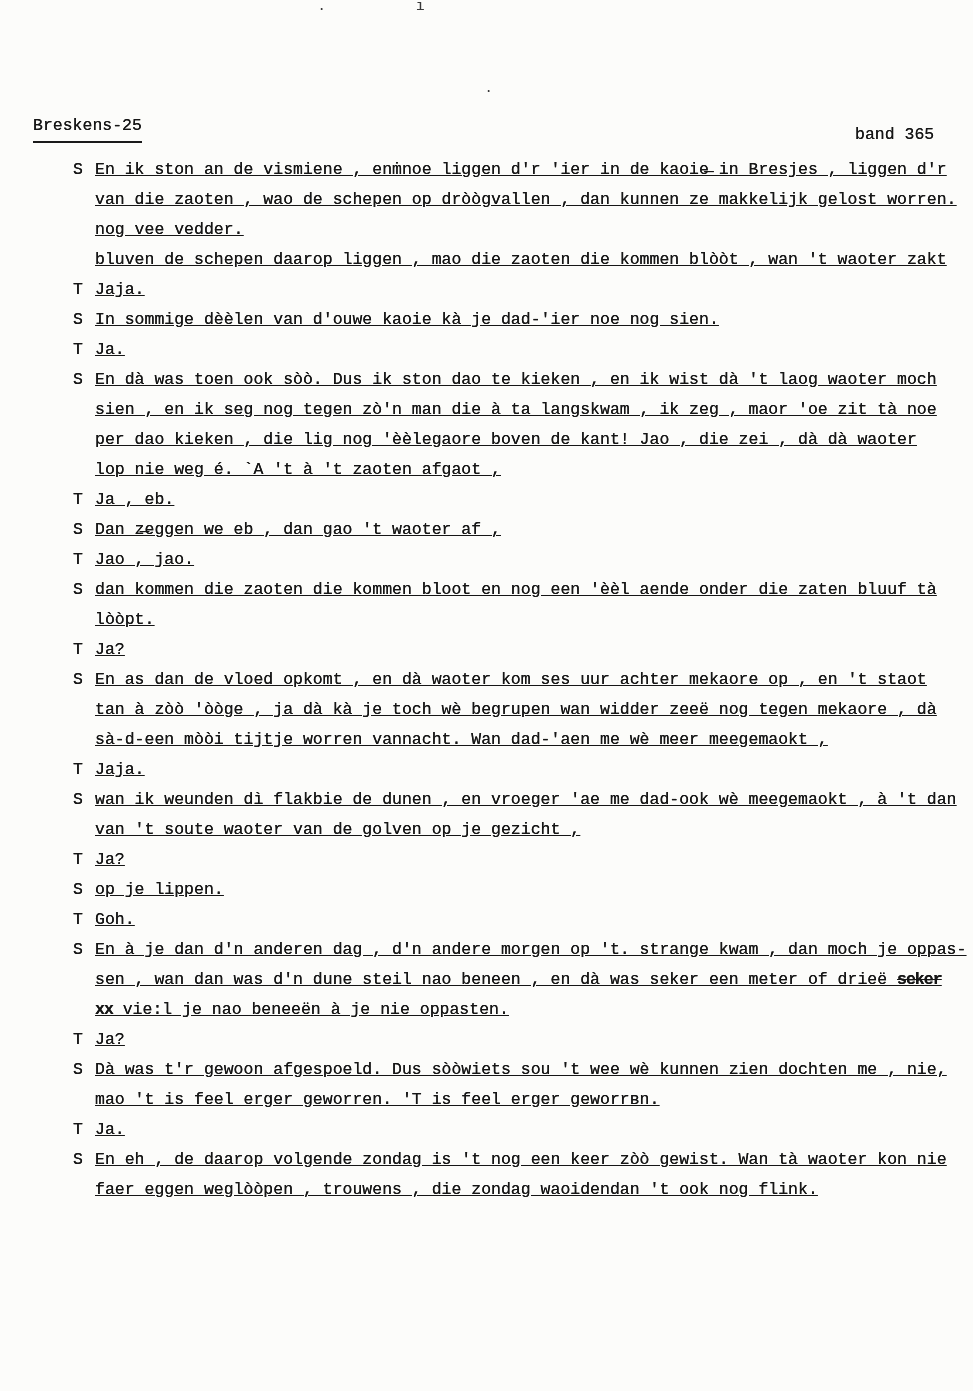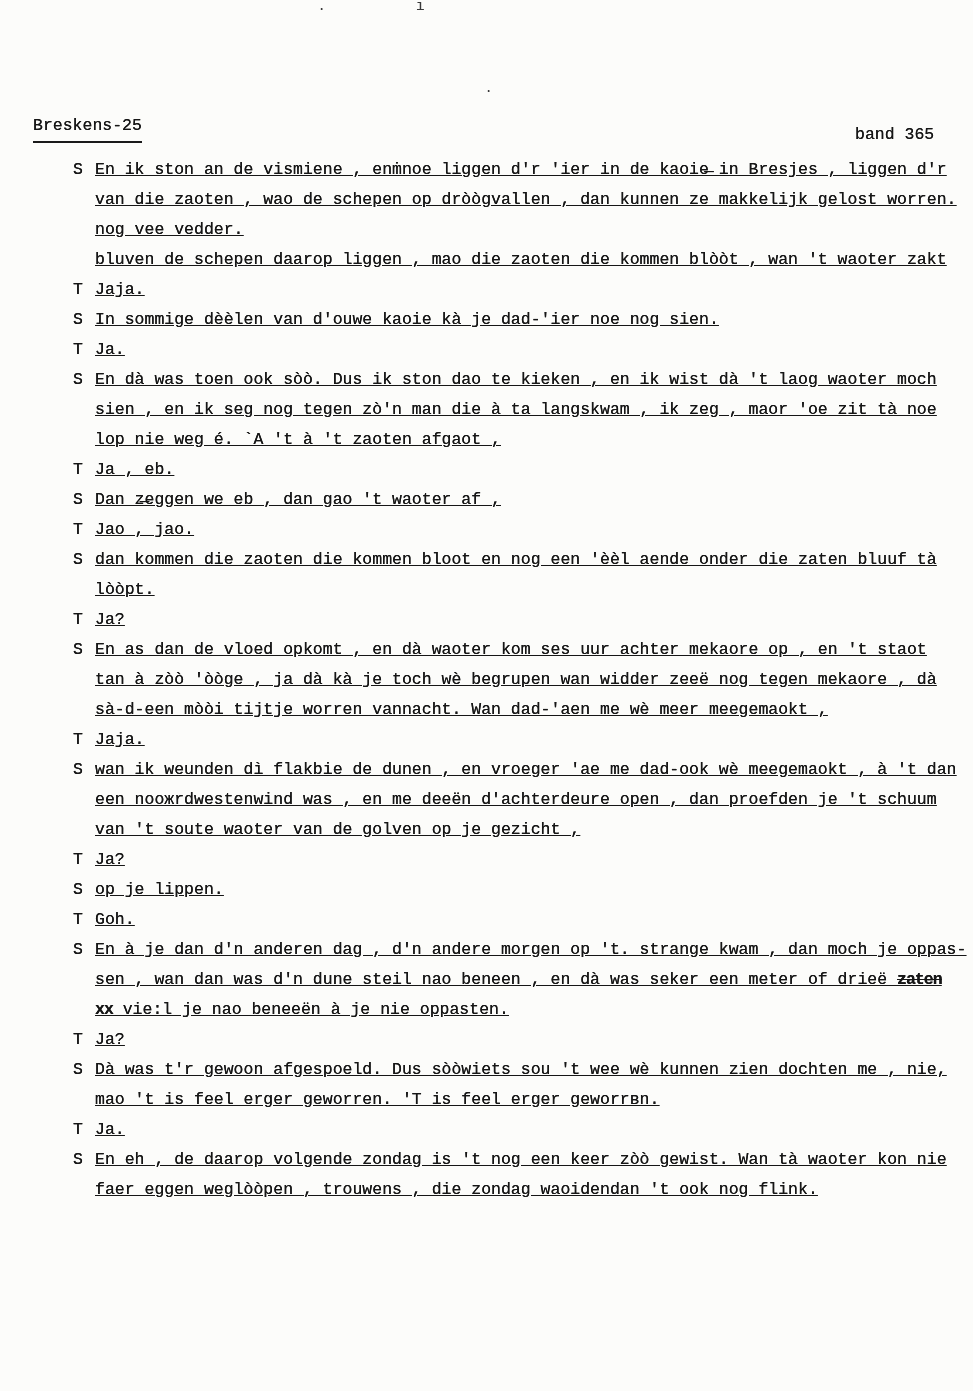--- a/index.html
+++ b/index.html
@@ -59,39 +59,39 @@
   <div id="transcript-body">
       <div class="line"><span class="m-cell"></span><span class="s-cell">S</span><span class="t-cell"><span class="seg st-n">En ik ston an de vismiene , enṁnoe liggen d'r 'ier in de kaoie̶ in Bresjes , liggen d'r</span></span></div>
       <div class="line"><span class="m-cell"></span><span class="s-cell"></span><span class="t-cell"><span class="seg st-n">van die zaoten , wao de schepen op dròògvallen , dan kunnen ze makkelijk gelost worren.</span></span></div>
       <div class="line"><span class="m-cell"></span><span class="s-cell"></span><span class="t-cell"><span class="seg st-n">nog vee vedder.</span></span></div>
       <div class="line"><span class="m-cell"></span><span class="s-cell"></span><span class="t-cell"><span class="seg st-n">bluven de schepen daarop liggen , mao die zaoten die kommen blòòt , wan 't waoter zakt</span></span></div>
       <div class="line"><span class="m-cell"></span><span class="s-cell">T</span><span class="t-cell"><span class="seg st-n">Jaja.</span></span></div>
       <div class="line"><span class="m-cell"></span><span class="s-cell">S</span><span class="t-cell"><span class="seg st-n">In sommige dèèlen van d'ouwe kaoie kà je dad-'ier noe nog sien.</span></span></div>
       <div class="line"><span class="m-cell"></span><span class="s-cell">T</span><span class="t-cell"><span class="seg st-n">Ja.</span></span></div>
       <div class="line"><span class="m-cell"></span><span class="s-cell">S</span><span class="t-cell"><span class="seg st-n">En dà was toen ook sòò. Dus ik ston dao te kieken , en ik wist dà 't laog waoter moch</span></span></div>
       <div class="line"><span class="m-cell"></span><span class="s-cell"></span><span class="t-cell"><span class="seg st-n">sien , en ik seg nog tegen zò'n man die à ta langskwam , ik zeg , maor 'oe zit tà noe</span></span></div>
+      <div class="line"><span class="m-cell"></span><span class="s-cell"></span><span class="t-cell"><span class="seg st-n">per dao kieken , die lig nog 'èèlegaore boven de kant! Jao , die zei , dà dà waoter</span></span></div>
       <div class="line"><span class="m-cell"></span><span class="s-cell"></span><span class="t-cell"><span class="seg st-n">lop nie weg é. `A 't à 't zaoten afgaot ,</span></span></div>
       <div class="line"><span class="m-cell"></span><span class="s-cell">T</span><span class="t-cell"><span class="seg st-n">Ja , eb.</span></span></div>
       <div class="line"><span class="m-cell"></span><span class="s-cell">S</span><span class="t-cell"><span class="seg st-n">Dan z̶eggen we eb , dan gao 't waoter af ,</span></span></div>
       <div class="line"><span class="m-cell"></span><span class="s-cell">T</span><span class="t-cell"><span class="seg st-n">Jao , jao.</span></span></div>
       <div class="line"><span class="m-cell"></span><span class="s-cell">S</span><span class="t-cell"><span class="seg st-n">dan kommen die zaoten die kommen bloot en nog een 'èèl aende onder die zaten bluuf tà</span></span></div>
       <div class="line"><span class="m-cell"></span><span class="s-cell"></span><span class="t-cell"><span class="seg st-n">lòòpt.</span></span></div>
       <div class="line"><span class="m-cell"></span><span class="s-cell">T</span><span class="t-cell"><span class="seg st-n">Ja?</span></span></div>
       <div class="line"><span class="m-cell"></span><span class="s-cell">S</span><span class="t-cell"><span class="seg st-n">En as dan de vloed opkomt , en dà waoter kom ses uur achter mekaore op , en 't staot</span></span></div>
       <div class="line"><span class="m-cell"></span><span class="s-cell"></span><span class="t-cell"><span class="seg st-n">tan à zòò 'òòge , ja dà kà je toch wè begrupen wan widder zeeë nog tegen mekaore , dà</span></span></div>
       <div class="line"><span class="m-cell"></span><span class="s-cell"></span><span class="t-cell"><span class="seg st-n">sà-d-een mòòi tijtje worren vannacht. Wan dad-'aen me wè meer meegemaokt ,</span></span></div>
       <div class="line"><span class="m-cell"></span><span class="s-cell">T</span><span class="t-cell"><span class="seg st-n">Jaja.</span></span></div>
       <div class="line"><span class="m-cell"></span><span class="s-cell">S</span><span class="t-cell"><span class="seg st-n">wan ik weunden dì flakbie de dunen , en vroeger 'ae me dad-ook wè meegemaokt , à 't dan</span></span></div>
-      <div class="line"><span class="m-cell"></span><span class="s-cell"></span><span class="t-cell"><span class="seg st-n">een nooжrdwestenwind was , en me deeën d'achterdeure open , dan proefden je 't schuum</span></span></div>
       <div class="line"><span class="m-cell"></span><span class="s-cell"></span><span class="t-cell"><span class="seg st-n">van 't soute waoter van de golven op je gezicht ,</span></span></div>
       <div class="line"><span class="m-cell"></span><span class="s-cell">T</span><span class="t-cell"><span class="seg st-n">Ja?</span></span></div>
       <div class="line"><span class="m-cell"></span><span class="s-cell">S</span><span class="t-cell"><span class="seg st-n">op je lippen.</span></span></div>
       <div class="line"><span class="m-cell"></span><span class="s-cell">T</span><span class="t-cell"><span class="seg st-n">Goh.</span></span></div>
       <div class="line"><span class="m-cell"></span><span class="s-cell">S</span><span class="t-cell"><span class="seg st-n">En à je dan d'n anderen dag , d'n andere morgen op 't. strange kwam , dan moch je oppas-</span></span></div>
-      <div class="line"><span class="m-cell"></span><span class="s-cell"></span><span class="t-cell"><span class="seg st-n">sen , wan dan was d'n dune steil nao beneen , en dà was seker een meter of drieë </span><span class="seg st-strk">zaten</span></span></div>
+      <div class="line"><span class="m-cell"></span><span class="s-cell"></span><span class="t-cell"><span class="seg st-n">sen , wan dan was d'n dune steil nao beneen , en dà was seker een meter of drieë </span><span class="seg st-strk">seker</span></span></div>
       <div class="line"><span class="m-cell"></span><span class="s-cell"></span><span class="t-cell"><span class="seg st-ot">xx</span><span class="seg st-n"> vie:l je nao beneeën à je nie oppasten.</span></span></div>
       <div class="line"><span class="m-cell"></span><span class="s-cell">T</span><span class="t-cell"><span class="seg st-n">Ja?</span></span></div>
       <div class="line"><span class="m-cell"></span><span class="s-cell">S</span><span class="t-cell"><span class="seg st-n">Dà was t'r gewoon afgespoeld. Dus sòòwiets sou 't wee wè kunnen zien dochten me , nie,</span></span></div>
       <div class="line"><span class="m-cell"></span><span class="s-cell"></span><span class="t-cell"><span class="seg st-n">mao 't is feel erger geworren. 'T is feel erger geworrвn.</span></span></div>
       <div class="line"><span class="m-cell"></span><span class="s-cell">T</span><span class="t-cell"><span class="seg st-n">Ja.</span></span></div>
       <div class="line"><span class="m-cell"></span><span class="s-cell">S</span><span class="t-cell"><span class="seg st-n">En eh , de daarop volgende zondag is 't nog een keer zòò gewist. Wan tà waoter kon nie</span></span></div>
       <div class="line"><span class="m-cell"></span><span class="s-cell"></span><span class="t-cell"><span class="seg st-n">faer eggen weglòòpen , trouwens , die zondag waoidendan 't ook nog flink.</span></span></div>
     </div>
 </div>
 

